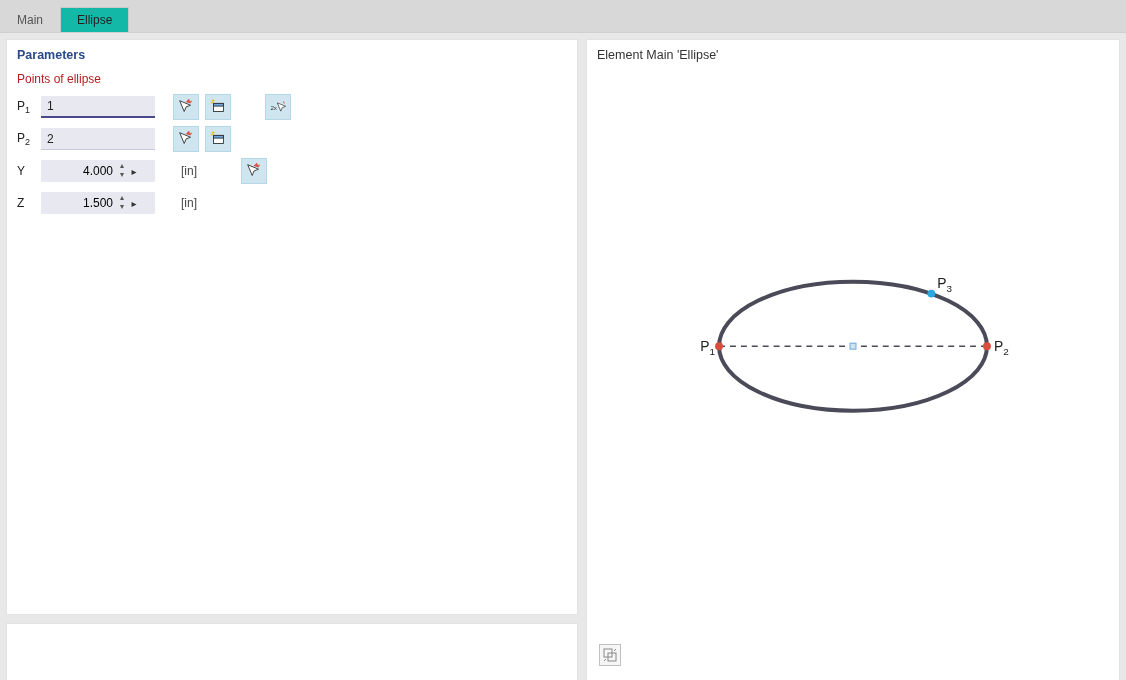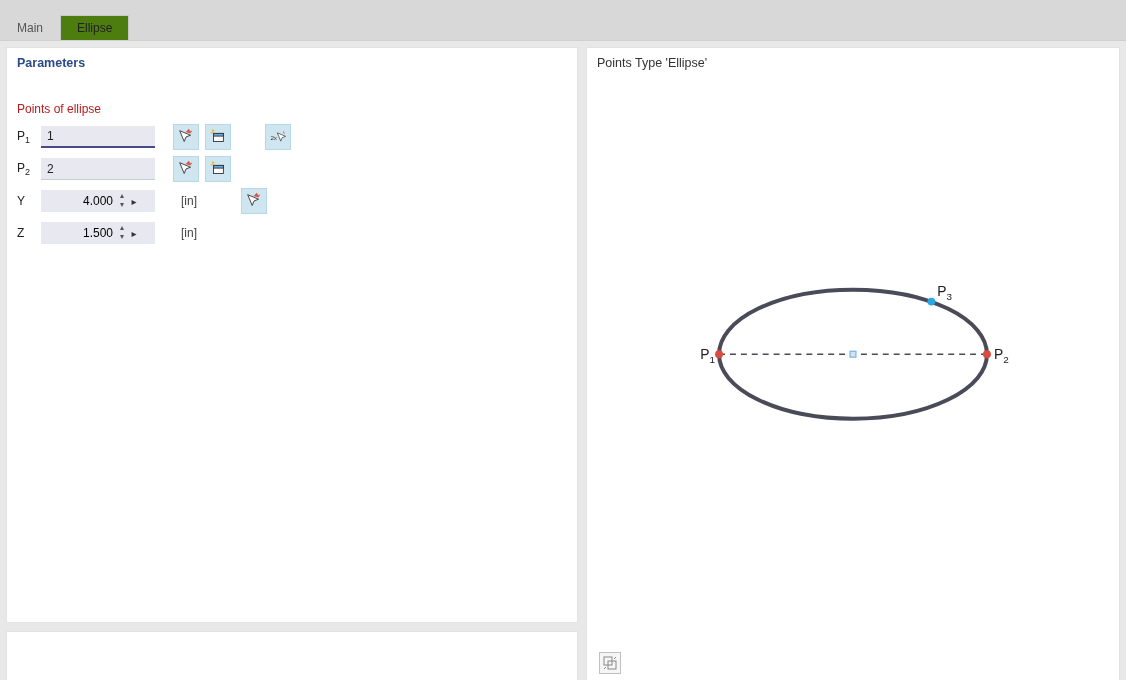--- a/index.html
+++ b/index.html
@@ -7,34 +7,34 @@
       font-family: "Segoe UI", Tahoma, sans-serif;
       font-size: 12px;
       background: #e8e8e8;
       width: 1126px;
       height: 680px;
       overflow: hidden;
     }
     .tabbar {
       background: #d8d8d8;
       border-bottom: 1px solid #d0d0d0;
-      height: 41px;
+      height: 33px;
       display: flex;
       align-items: flex-end;
     }
     .tab {
       padding: 5px 16px;
       font-size: 12px;
       color: #555;
       cursor: pointer;
       border: 1px solid transparent;
       border-bottom: none;
     }
     .tab.active {
-      background: #4d7c0f;
+      background: #14b8a6;
       border-color: #c8c8c8;
       color: #222;
     }
     .content {
       display: flex;
       height: calc(100% - 26px);
       gap: 8px;
       padding: 6px 6px 6px 6px;
     }
     .left-col {
@@ -54,21 +54,21 @@
       background: #fff;
       border: 1px solid #e2e2e2;
       flex: 1;
       position: relative;
       padding: 8px 10px;
     }
     .section-title {
       color: #2b4a8a;
       font-weight: 600;
       font-size: 12.5px;
-      margin-bottom: 32px;
+      margin-bottom: 10px;
     }
     .subhead {
       margin: 10px 0 8px;
       color: #b91c1c;
     }
     .row {
       display: flex;
       align-items: center;
       gap: 6px;
       margin-bottom: 6px;
@@ -253,21 +253,21 @@
           <div class="tri">▸</div>
         </div>
         <div class="unit">[in]</div>
       </div>
 
     </div>
     <div class="panel bottom"></div>
   </div>
 
   <div class="right-panel">
-    <div class="preview-title">Points Type 'Ellipse'</div>
+    <div class="preview-title">Element Main 'Ellipse'</div>
 
     <div class="diagram-area">
       <svg width="100%" height="100%" viewBox="0 0 520 600">
 
         <ellipse cx="260" cy="275" rx="135" ry="65" fill="none" stroke="#4a4a58" stroke-width="4"></ellipse>
 
         <line x1="125" y1="275" x2="395" y2="275" stroke="#4a4a58" stroke-width="1.5" stroke-dasharray="6 5"></line>
 
         <rect x="257" y="272" width="6" height="6" fill="#cfe6f0" stroke="#6aa7e0"></rect>
 

